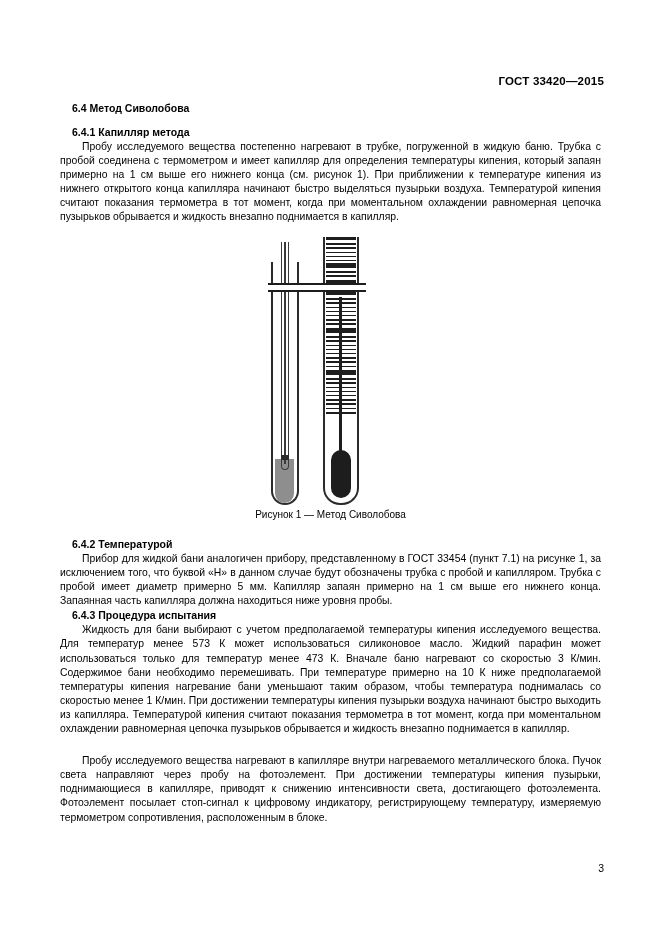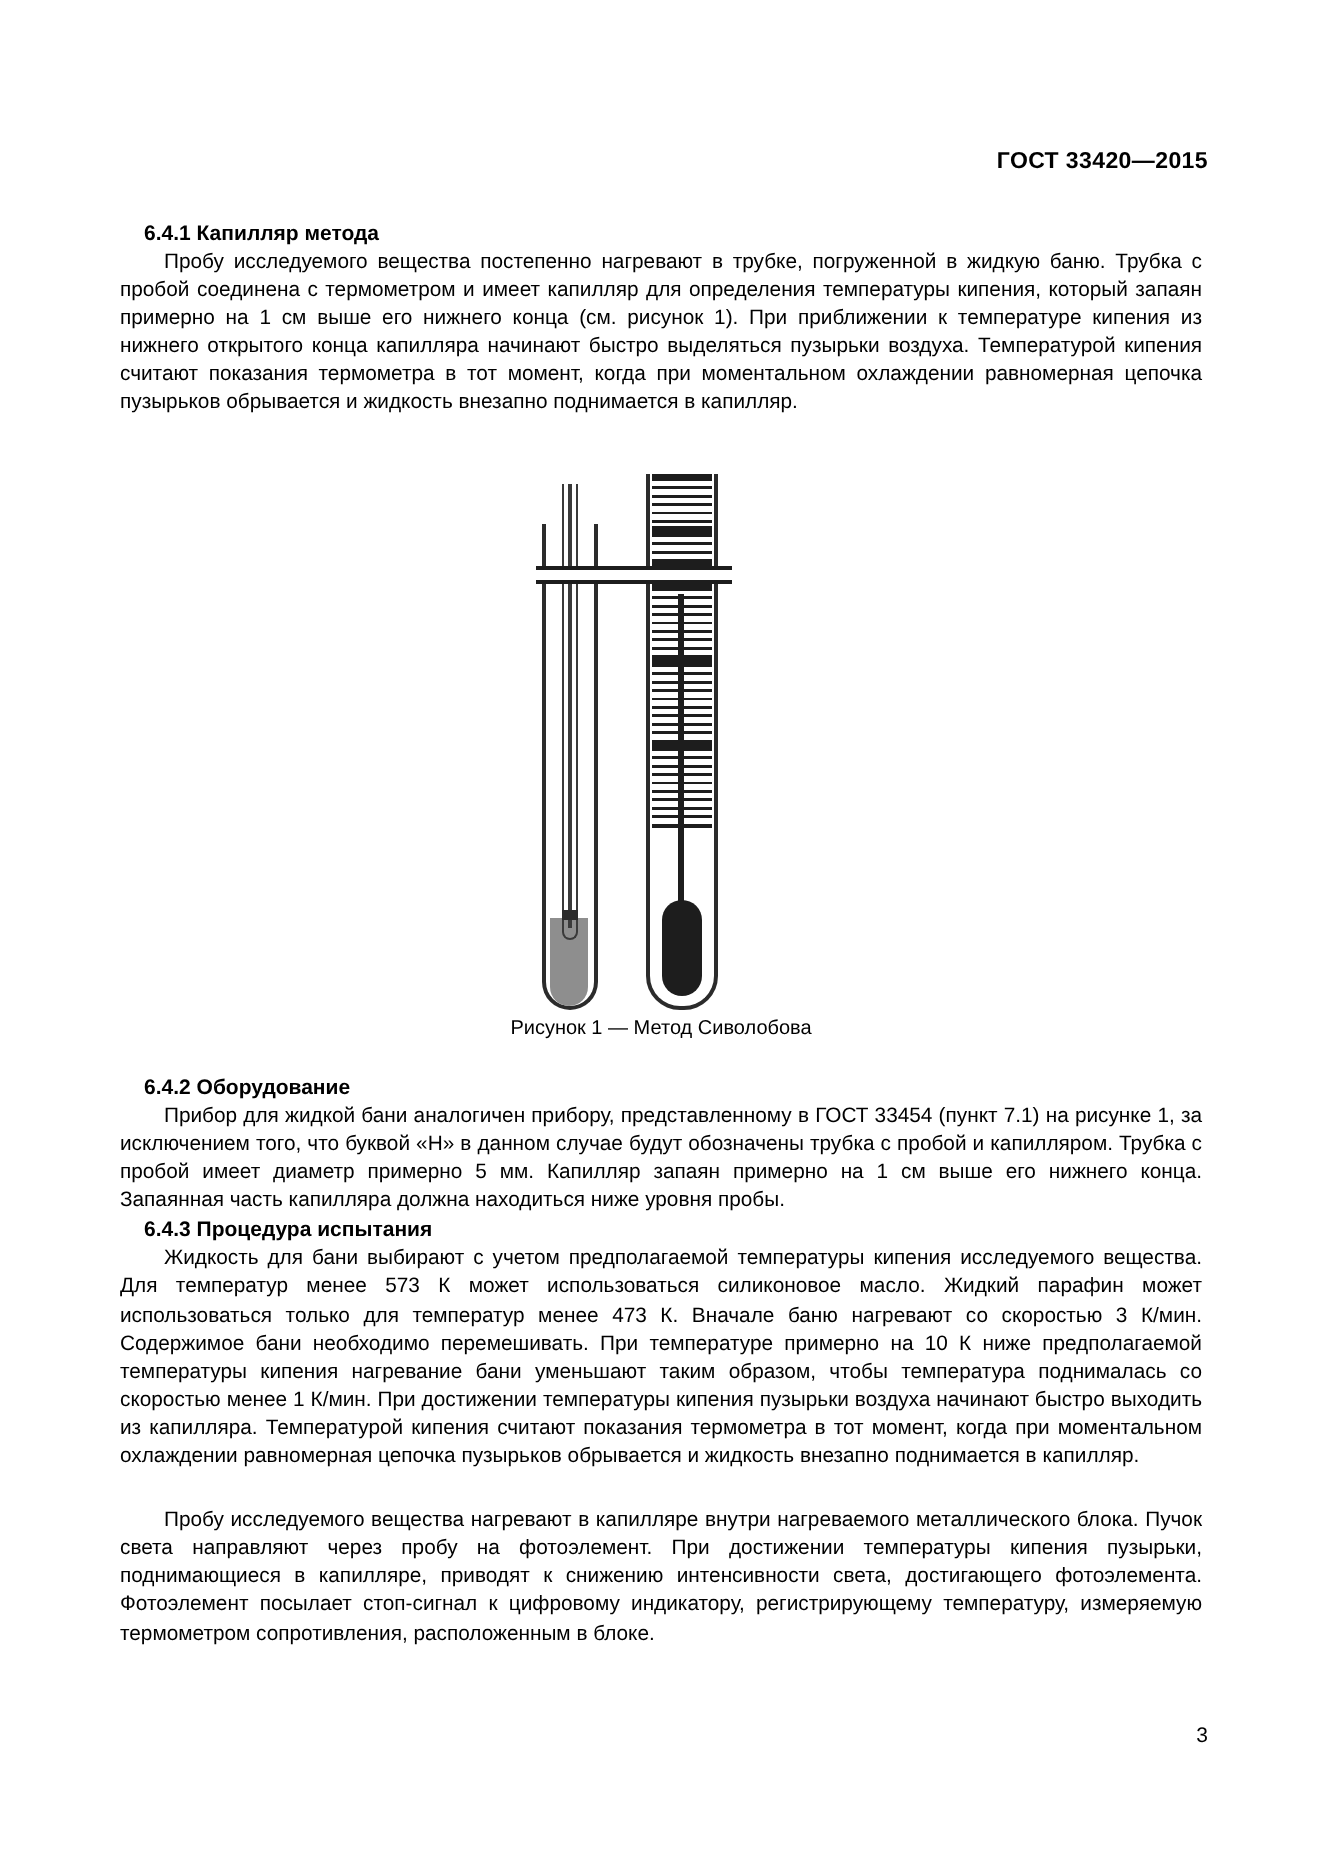--- a/index.html
+++ b/index.html
@@ -216,20 +216,21 @@
 <body>
 
 <div class="page">
 
   <div class="header">
     <span>ГОСТ 33420—2015</span>
   </div>
 
   <div class="content">
 
+    <h2 class="sec">6.4 Метод Сиволобова</h2>
     <div class="gap-s"></div>
 
     <h3 class="sub">6.4.1 Капилляр метода</h3>
     <p class="body">Пробу исследуемого вещества постепенно нагревают в трубке, погруженной в жидкую баню. Трубка с пробой соединена с термометром и имеет капилляр для определения температуры кипения, который запаян примерно на 1 см выше его нижнего конца (см. рисунок 1). При приближении к температуре кипения из нижнего открытого конца капилляра начинают быстро выделяться пузырьки воздуха. Температурой кипения считают показания термометра в тот момент, когда при моментальном охлаждении равномерная цепочка пузырьков обрывается и жидкость внезапно поднимается в капилляр.</p>
 
   </div>
 
   <div class="figure">
     <div class="fig-art">
 
@@ -264,21 +265,21 @@
       <div class="therm-bulb"></div>
 
       <div class="clamp"></div>
     </div>
 
     <div class="fig-caption">Рисунок 1 — Метод Сиволобова</div>
   </div>
 
   <div class="content" style="top:522px;">
 
-    <h3 class="sub">6.4.2 Оборудование</h3>
+    <h3 class="sub">6.4.2 Температурой</h3>
     <p class="body serifish">Прибор для жидкой бани аналогичен прибору, представленному в ГОСТ 33454 (пункт 7.1) на рисунке 1, за исключением того, что буквой «Н» в данном случае будут обозначены трубка с пробой и капилляром. Трубка с пробой имеет диаметр примерно 5 мм. Капилляр запаян примерно на 1 см выше его нижнего конца. Запаянная часть капилляра должна находиться ниже уровня пробы.</p>
 
     <h3 class="sub">6.4.3 Процедура испытания</h3>
     <p class="body">Жидкость для бани выбирают с учетом предполагаемой температуры кипения исследуемого вещества. Для температур менее 573 К может использоваться силиконовое масло. Жидкий парафин может использоваться только для температур менее 473 К. Вначале баню нагревают со скоростью 3 К/мин. Содержимое бани необходимо перемешивать. При температуре примерно на 10 К ниже предполагаемой температуры кипения нагревание бани уменьшают таким образом, чтобы температура поднималась со скоростью менее 1 К/мин. При достижении температуры кипения пузырьки воздуха начинают быстро выходить из капилляра. Температурой кипения считают показания термометра в тот момент, когда при моментальном охлаждении равномерная цепочка пузырьков обрывается и жидкость внезапно поднимается в капилляр.</p>
 
     <div class="gap-s"></div>
 
     <div class="gap-s"></div>
 
     <p class="body">Пробу исследуемого вещества нагревают в капилляре внутри нагреваемого металлического блока. Пучок света направляют через пробу на фотоэлемент. При достижении температуры кипения пузырьки, поднимающиеся в капилляре, приводят к снижению интенсивности света, достигающего фотоэлемента. Фотоэлемент посылает стоп-сигнал к цифровому индикатору, регистрирующему температуру, измеряемую термометром сопротивления, расположенным в блоке.</p>

